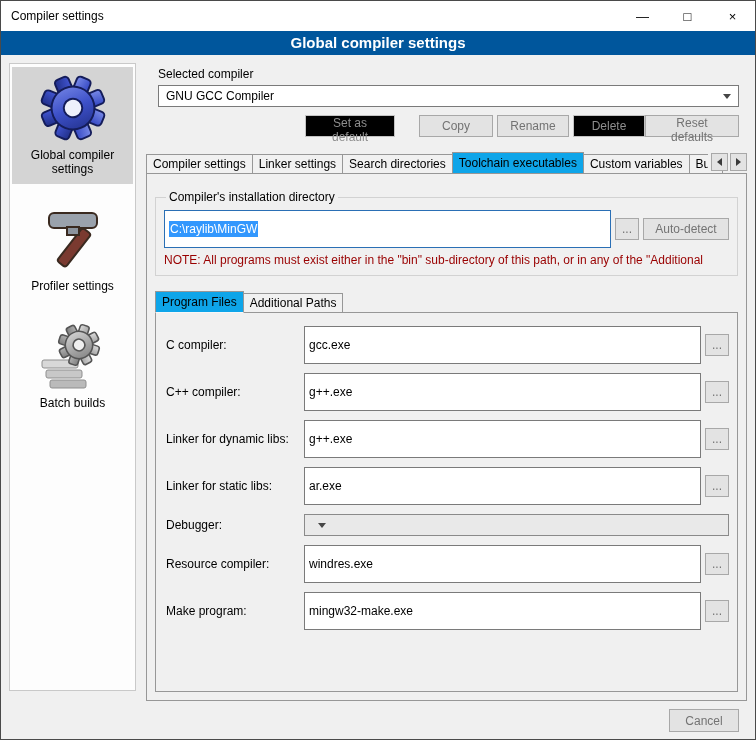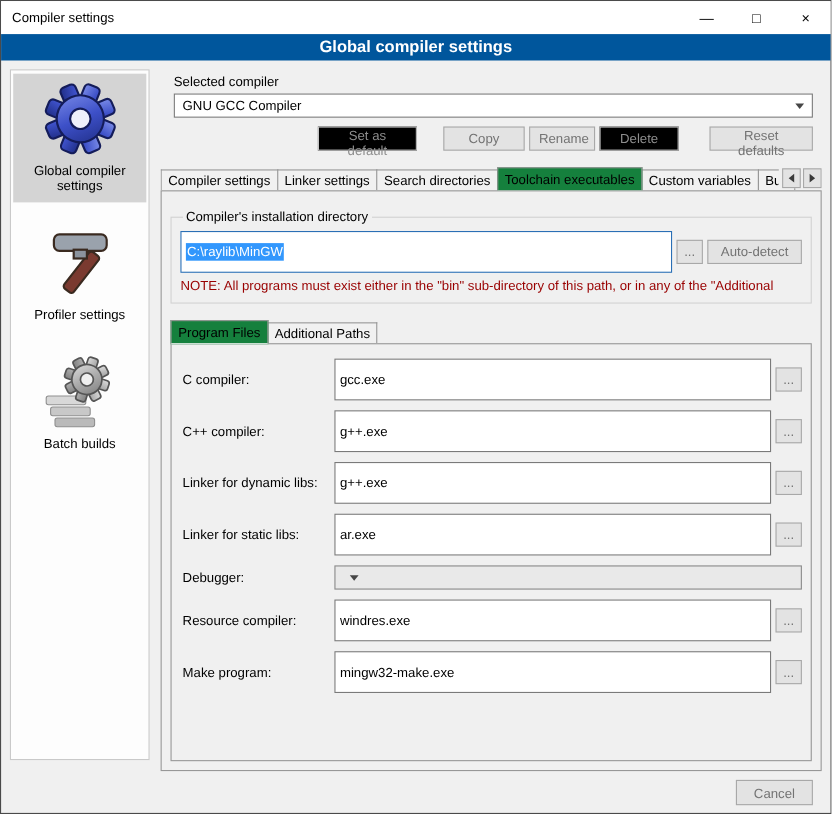--- a/index.html
+++ b/index.html
@@ -49,31 +49,31 @@
 
   
   .btn { height: 22px; background: #e3e3e3; border: 1px solid #a8a8a8; font-family: inherit;
          font-size: 12px; padding: 0 8px; cursor: pointer; color: #737373; }
   .btn:disabled { color: #8e8e8e; border-color: #c3c3c3; background: #000000; cursor: default; }
   .btn.dots { width: 24px; padding: 0; flex: 0 0 auto; }
 
   .btn-row { display: flex; margin: 8px 8px 0 12px; justify-content: flex-end; align-items: center; }
   .btn-row .b-setdef { width: 90px; margin-right: 24px; }
   .btn-row .b-copy   { width: 74px; margin-right: 4px; }
-  .btn-row .b-rename { width: 60px; margin-right: 4px; }
-  .btn-row .b-delete { width: 72px; margin-right: 28px; }
+  .btn-row .b-rename { width: 72px; margin-right: 4px; }
+  .btn-row .b-delete { width: 72px; }
   .btn-row .b-reset  { width: 94px; }
 
   
   .tabstrip { display: flex; align-items: flex-end; height: 23px; margin-top: 13px;
               position: relative; overflow: hidden; }
   .tab { background: #f1f1f1; border: 1px solid #979797; border-bottom: none; height: 19px;
          line-height: 18px; padding: 0 6px; margin-right: -1px; white-space: nowrap;
          cursor: pointer; flex: 0 0 auto; }
-  .tab.active { background: #15803d; height: 22px; line-height: 21px; position: relative; z-index: 3;
+  .tab.active { background: #0ea5e9; height: 22px; line-height: 21px; position: relative; z-index: 3;
                 margin-bottom: -1px; border-bottom: 1px solid #f7f7f7; }
   .tab-arrows { position: absolute; right: 0; bottom: 2px; display: flex; gap: 2px;
                 background: #f0f0f0; padding-left: 3px; z-index: 4; }
   .tab-arrow-btn { width: 17px; height: 18px; background: #e3e3e3; border: 1px solid #a8a8a8;
                    display: flex; align-items: center; justify-content: center; cursor: pointer; }
   .tri-left  { width: 0; height: 0; border-top: 4px solid transparent; border-bottom: 4px solid transparent;
                border-right: 5px solid #3a3a3a; }
   .tri-right { width: 0; height: 0; border-top: 4px solid transparent; border-bottom: 4px solid transparent;
                border-left: 5px solid #3a3a3a; }
 

